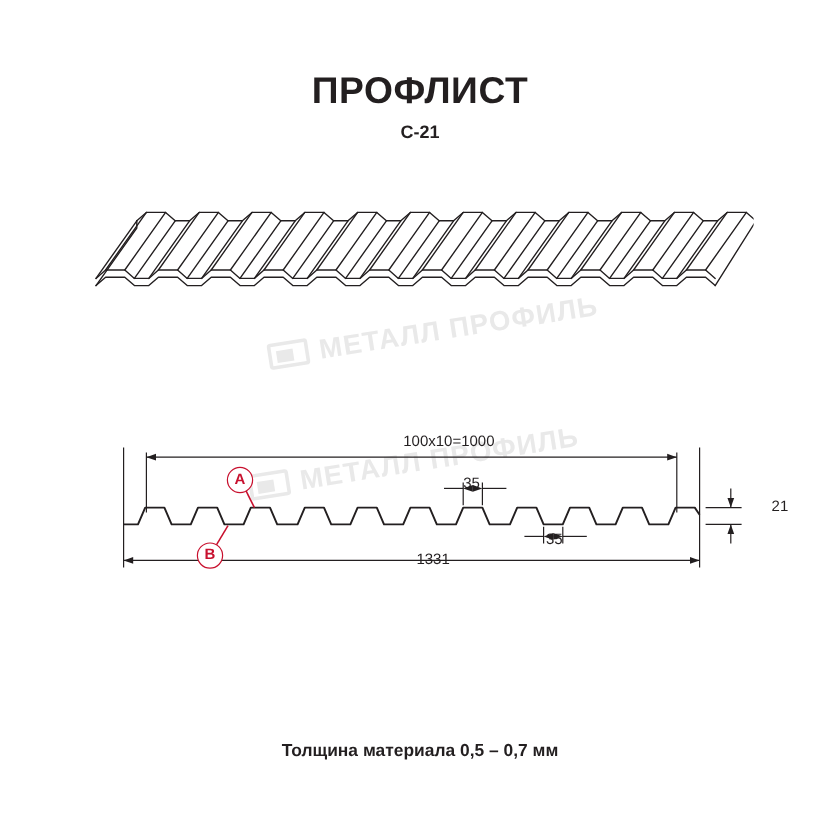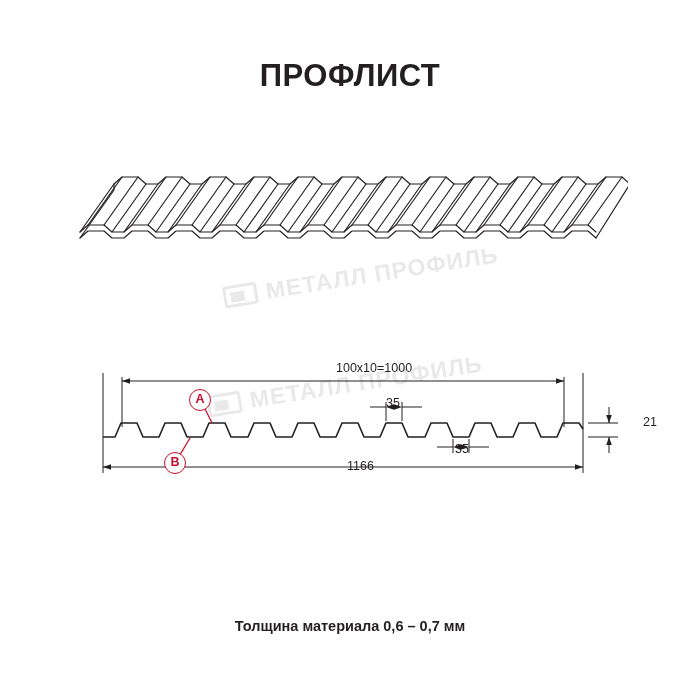--- a/index.html
+++ b/index.html
@@ -126,20 +126,21 @@
   .d-h     { top: 415px; left: 618px; }
   .d-35a   { top: 396px; left: 361px; }
   .d-35b   { top: 442px; left: 430px; }
 </style>
 </head>
 <body>
 
 <div class="page">
 
   <div class="title">ПРОФЛИСТ</div>
+  <div class="subtitle">С-21</div>
 
   <div class="sheet3d">
     <svg viewBox="0 0 550 125" width="550" height="125" xmlns="http://www.w3.org/2000/svg">
       <g fill="none" stroke="#231f20" stroke-width="1.15" stroke-linejoin="round" stroke-linecap="round">
 
         <path d="M36,34 L44,27 L60,27 L68,34 L80,34 L88,27 L104,27 L112,34 L124,34 L132,27 L148,27 L156,34
                  L168,34 L176,27 L192,27 L200,34 L212,34 L220,27 L236,27 L244,34 L256,34 L264,27 L280,27 L288,34
                  L300,34 L308,27 L324,27 L332,34 L344,34 L352,27 L368,27 L376,34 L388,34 L396,27 L412,27 L420,34
                  L432,34 L440,27 L456,27 L464,34 L476,34 L484,27 L500,27 L508,34 L520,34 L528,27 L544,27 L552,34"></path>
 
@@ -271,23 +272,23 @@
 
         <g stroke="#c8102e" stroke-width="1.3">
           <line x1="116" y1="46" x2="127" y2="68"></line>
           <line x1="90" y1="108" x2="105" y2="83"></line>
         </g>
       </g>
     </svg>
   </div>
 
   <div class="dimtext d-top">100х10=1000</div>
-  <div class="dimtext d-total">1166</div>
+  <div class="dimtext d-total">1331</div>
   <div class="dimtext d-h">21</div>
   <div class="dimtext d-35a">35</div>
   <div class="dimtext d-35b">35</div>
 
   <div class="callout callout-a">A</div>
   <div class="callout callout-b">B</div>
 
-  <div class="footer">Толщина материала 0,6 – 0,7 мм</div>
+  <div class="footer">Толщина материала 0,5 – 0,7 мм</div>
 
 </div>
 
 </body></html>

